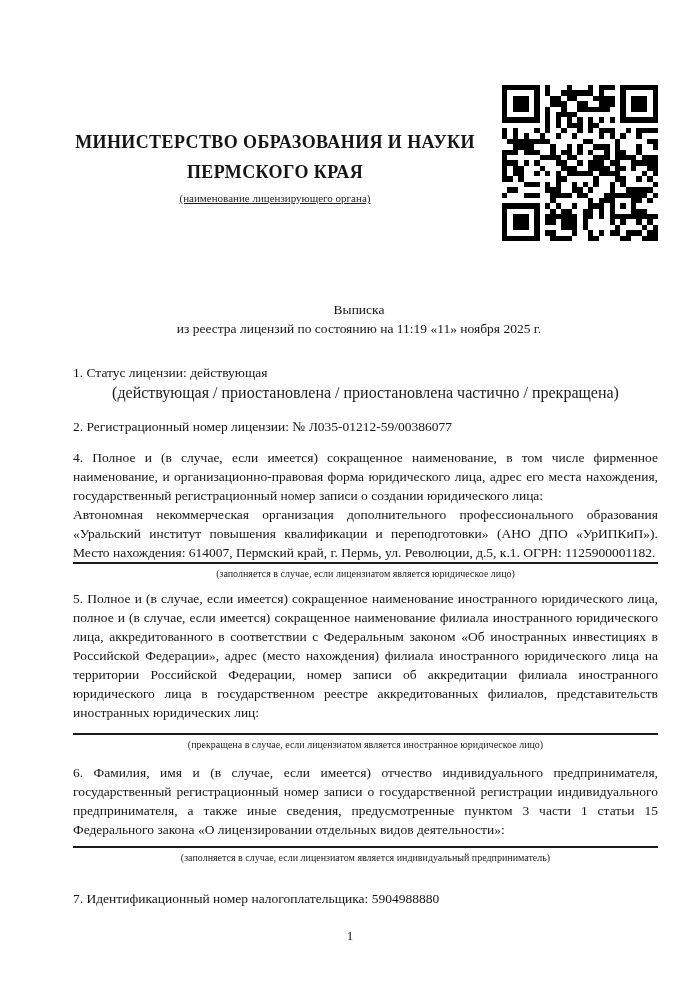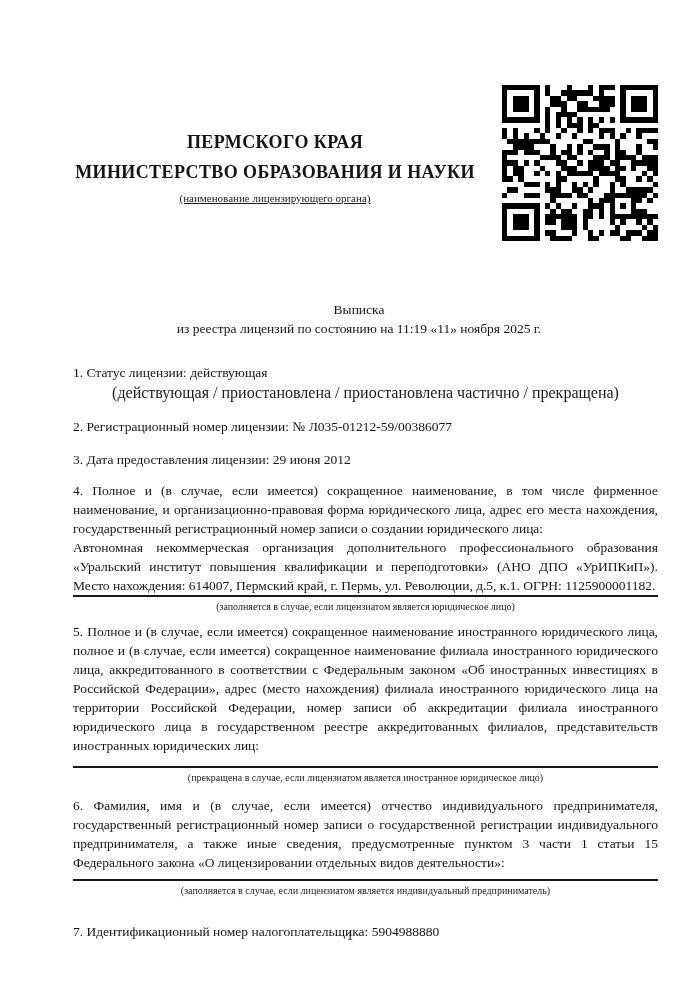--- a/index.html
+++ b/index.html
@@ -106,22 +106,22 @@
   }
 </style>
 </head>
 <body>
 
 <div class="page">
 
   <div class="header">
     <div class="ministry-block">
       <div class="ministry-title">
+        <div>МИНИСТЕРСТВО ОБРАЗОВАНИЯ И НАУКИ</div>
         <div>ПЕРМСКОГО КРАЯ</div>
-        <div>МИНИСТЕРСТВО ОБРАЗОВАНИЯ И НАУКИ</div>
       </div>
       <div class="ministry-caption">(наименование лицензирующего органа)</div>
     </div>
     <div class="qr-box" id="qr-container">
         <svg viewBox="0 0 29 29" shape-rendering="crispEdges" fill="#000000">
           <rect x="0" y="0" width="1" height="1"></rect>
           <rect x="1" y="0" width="1" height="1"></rect>
           <rect x="2" y="0" width="1" height="1"></rect>
           <rect x="3" y="0" width="1" height="1"></rect>
           <rect x="4" y="0" width="1" height="1"></rect>
@@ -558,21 +558,20 @@
     <div>из реестра лицензий по состоянию на 11:19 «11» ноября 2025 г.</div>
   </div>
 
   <div class="body">
 
     <div class="line-item">1. Статус лицензии: действующая</div>
     <div class="status-caption">(действующая / приостановлена / приостановлена частично / прекращена)</div>
 
     <div class="line-item mt-item2">2. Регистрационный номер лицензии: № Л035-01212-59/00386077</div>
 
-    <div class="line-item mt-item3">3. Дата предоставления лицензии: 29 июня 2012</div>
 
     <div class="para mt-item4">4. Полное и (в случае, если имеется) сокращенное наименование, в том числе фирменное наименование, и организационно-правовая форма юридического лица, адрес его места нахождения, государственный регистрационный номер записи о создании юридического лица:</div>
     <div class="para">Автономная некоммерческая организация дополнительного профессионального образования «Уральский институт повышения квалификации и переподготовки» (АНО ДПО «УрИПКиП»). Место нахождения: 614007, Пермский край, г. Пермь, ул. Революции, д.5, к.1. ОГРН: 1125900001182.</div>
     <div class="fill-rule"></div>
     <div class="small-caption caption-after-rule">(заполняется в случае, если лицензиатом является юридическое лицо)</div>
 
     <div class="para mt-item5">5. Полное и (в случае, если имеется) сокращенное наименование иностранного юридического лица, полное и (в случае, если имеется) сокращенное наименование филиала иностранного юридического лица, аккредитованного в соответствии с Федеральным законом «Об иностранных инвестициях в Российской Федерации», адрес (место нахождения) филиала иностранного юридического лица на территории Российской Федерации, номер записи об аккредитации филиала иностранного юридического лица в государственном реестре аккредитованных филиалов, представительств иностранных юридических лиц:</div>
     <div class="fill-rule gap-lg"></div>
     <div class="small-caption caption-after-rule">(прекращена в случае, если лицензиатом является иностранное юридическое лицо)</div>
 

